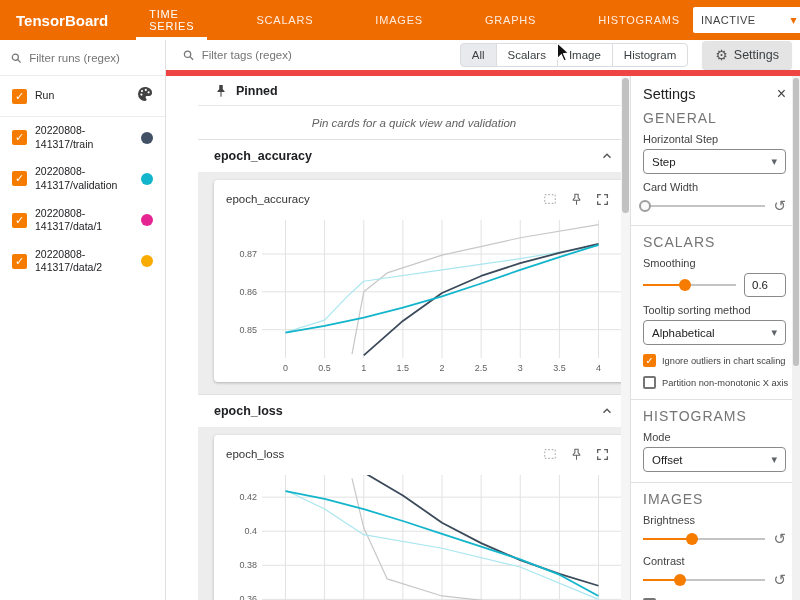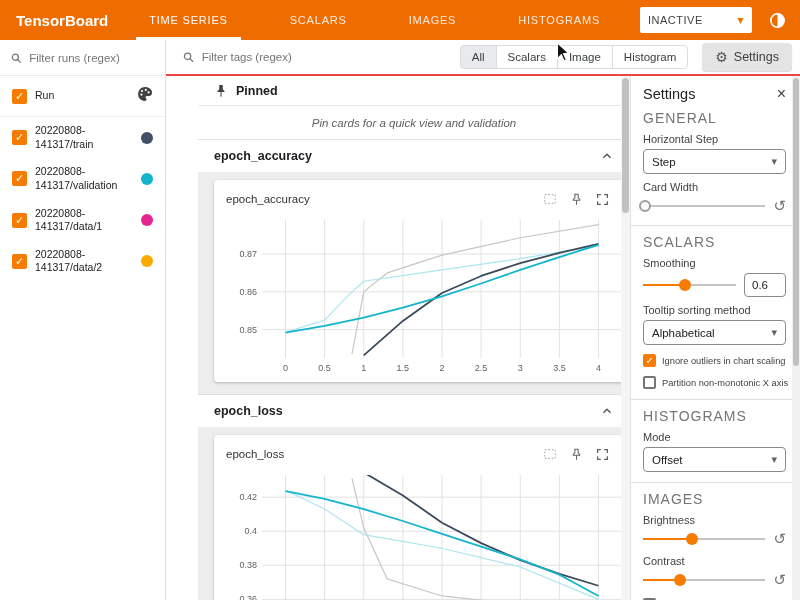--- a/index.html
+++ b/index.html
@@ -18,21 +18,21 @@
          height:26px; min-width:112px; border-radius:2px; display:flex; align-items:center;
          justify-content:space-between; padding:0 8px; margin-right:14px; cursor:pointer; }
   .status-select .caret { color:#ef6c00; font-size:12px; }
   .tb-icon { width:22px; height:22px; display:flex; align-items:center; justify-content:center;
          margin-right:12px; color:#fff; font-size:15px; cursor:pointer; }
 
   
   .body { display:flex; height:560px; }
   .sidebar { width:166px; border-right:1px solid #e0e0e0; background:#fff; flex-shrink:0; }
   .right-col { flex:1; display:flex; flex-direction:column; min-width:0; }
-  .toolbar { height:36px; border-bottom:2px solid #ef4444; display:flex; align-items:center; padding:0 8px 0 16px; }
+  .toolbar { height:36px; border-bottom:6px solid #ef4444; display:flex; align-items:center; padding:0 8px 0 16px; }
   .content-row { flex:1; display:flex; min-height:0; }
 
   
   .filter-row { height:36px; display:flex; align-items:center; padding:0 10px; border-bottom:1px solid #ececec; gap:7px; }
   .filter-row input { border:none; outline:none; font-size:11.5px; color:#333; width:100%; font-family:"Liberation Sans",sans-serif; }
   .filter-row input::placeholder { color:#757575; }
   .run-row { display:flex; align-items:center; padding:7px 12px 7px 12px; gap:8px; cursor:pointer; }
   .run-row.head { border-bottom:1px solid #eee; padding-top:10px; padding-bottom:10px; }
   .cbx { width:15px; height:15px; border-radius:2px; flex-shrink:0; display:flex; align-items:center;
          justify-content:center; font-size:11px; color:#fff; cursor:pointer; }
@@ -115,20 +115,21 @@
 <body>
 
 <div class="app">
 
   <header class="topbar">
     <div class="logo">TensorBoard</div>
     <nav class="tabs">
       <div class="tab active">TIME SERIES</div>
       <div class="tab">SCALARS</div>
       <div class="tab">IMAGES</div>
+      <div class="tab">GRAPHS</div>
       <div class="tab">HISTOGRAMS</div>
     </nav>
     <div class="spacer"></div>
     <div class="status-select">
       <span>INACTIVE</span>
       <span class="caret">▾</span>
     </div>
     <div class="tb-icon">
       <svg width="17" height="17" viewBox="0 0 16 16">
         <circle cx="8" cy="8" r="6.3" fill="none" stroke="#fff" stroke-width="1.5"></circle>

